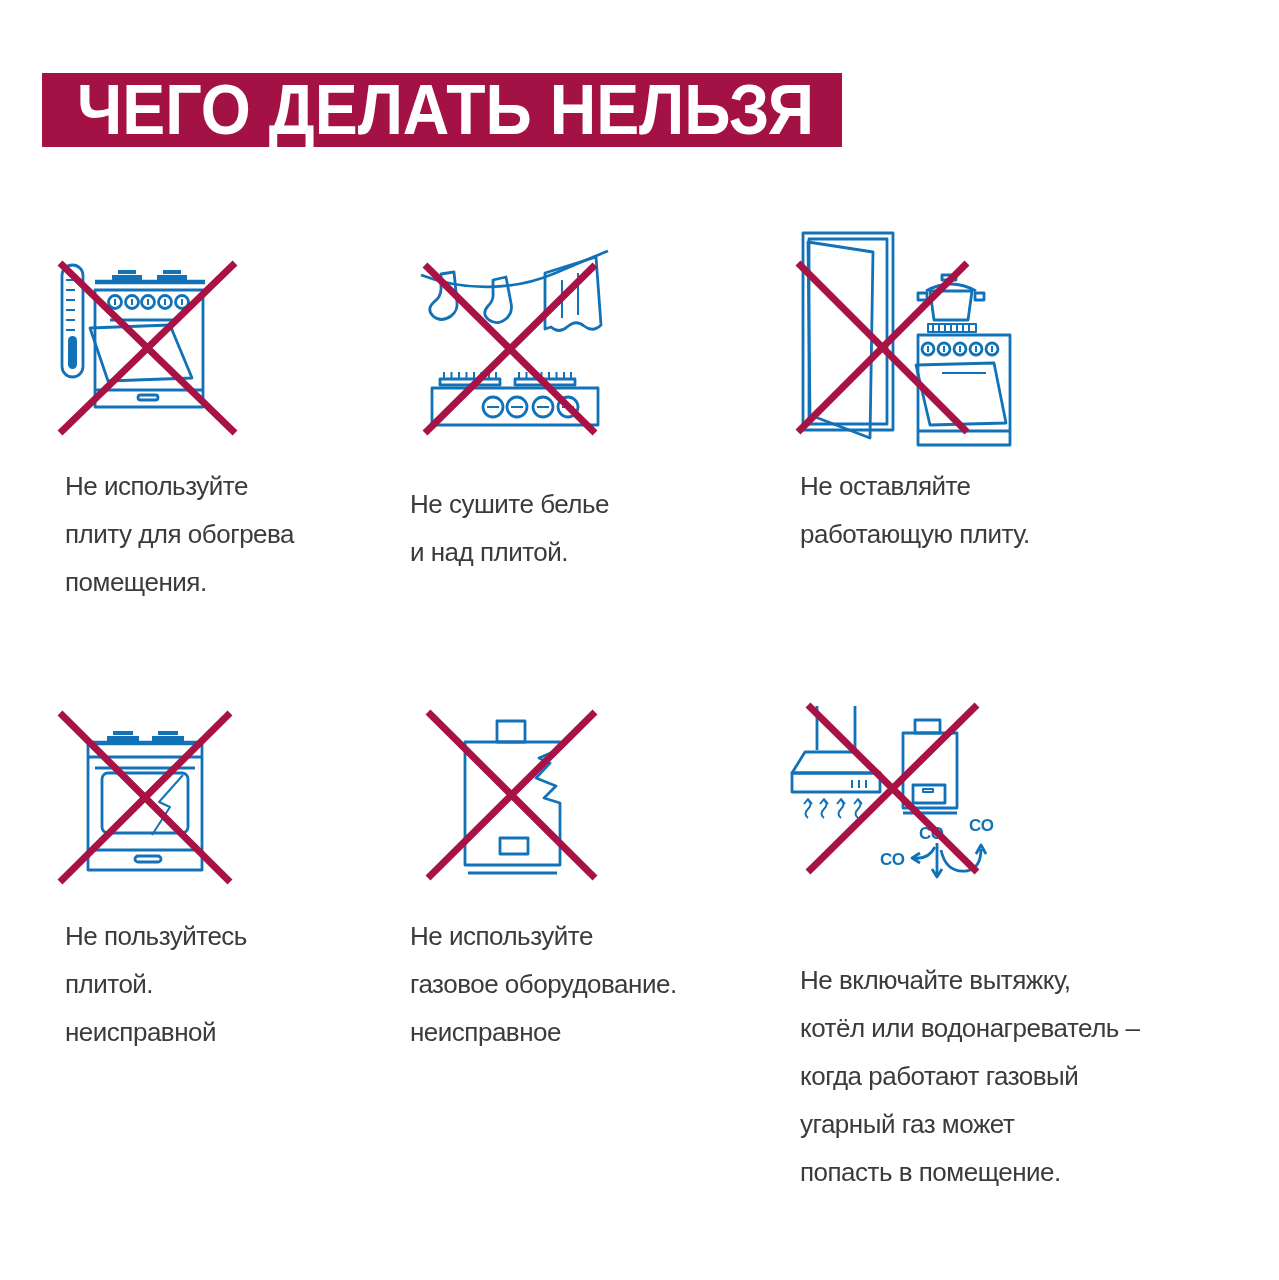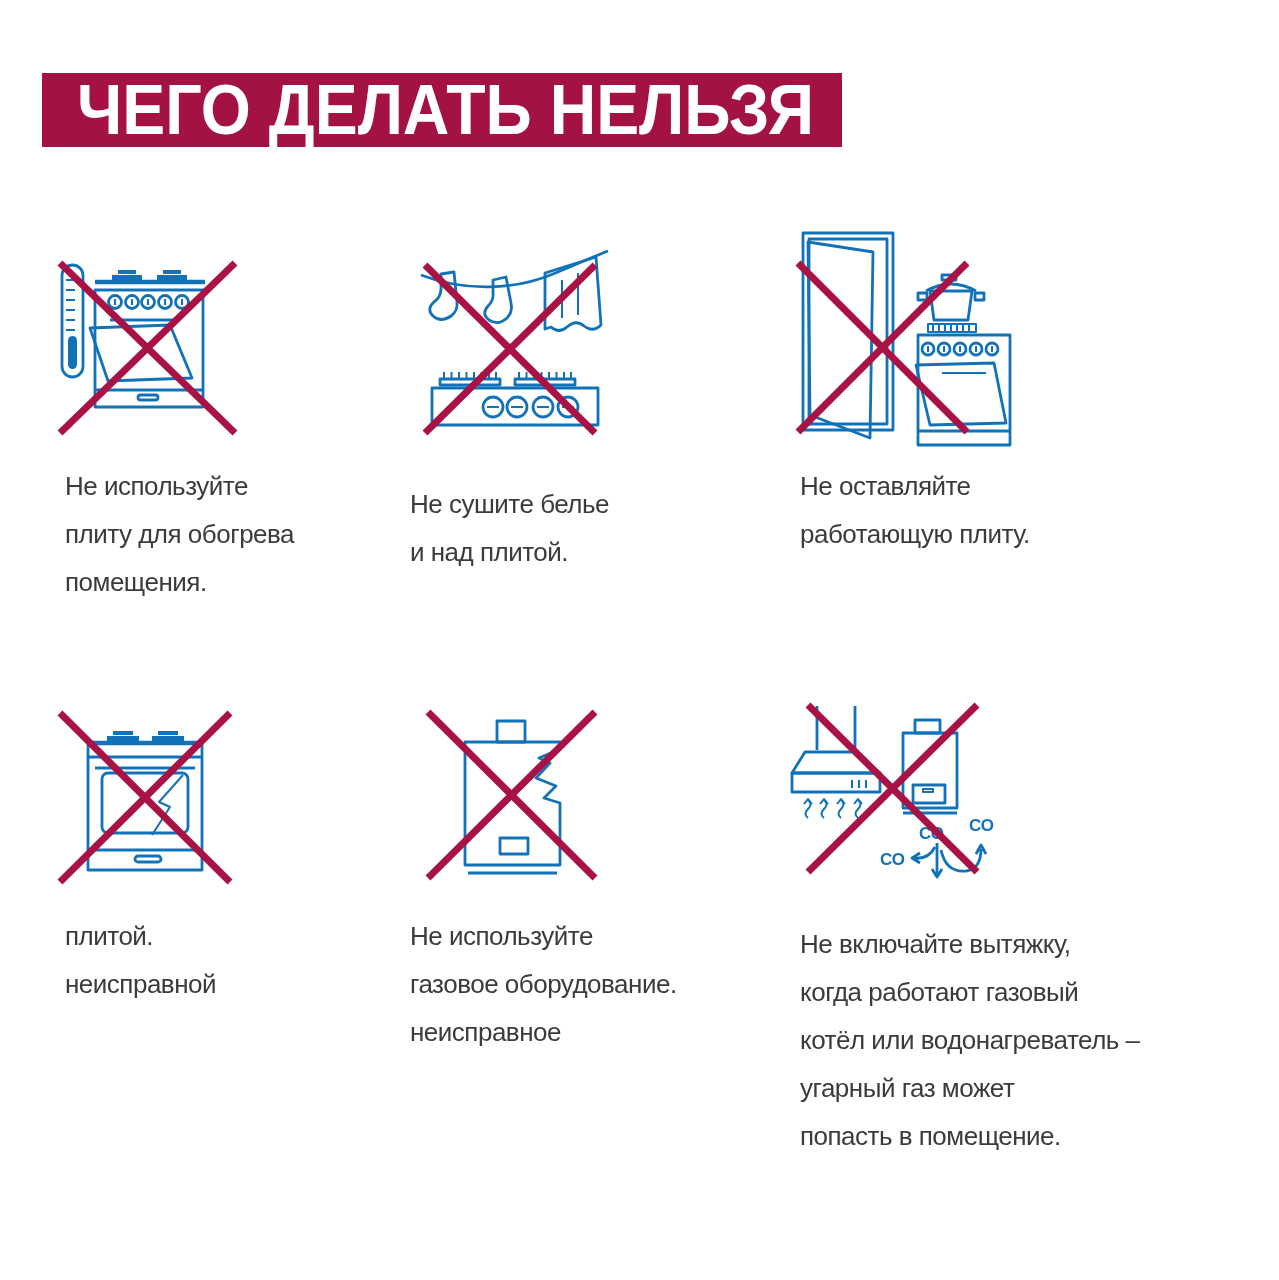--- a/index.html
+++ b/index.html
@@ -199,27 +199,28 @@
 </div>
 <div class="caption" style="left:410px;top:480px">
   <div>Не сушите белье</div>
   <div>и над плитой.</div>
 </div>
 <div class="caption" style="left:800px;top:462px">
   <div>Не оставляйте</div>
   <div>работающую плиту.</div>
 </div>
 <div class="caption" style="left:65px;top:912px">
+  <div>Не пользуйтесь</div>
   <div>плитой.</div>
   <div>неисправной</div>
 </div>
 <div class="caption" style="left:410px;top:912px">
   <div>Не используйте</div>
   <div>газовое оборудование.</div>
   <div>неисправное</div>
 </div>
-<div class="caption" style="left:800px;top:920px">
+<div class="caption" style="left:800px;top:956px">
   <div>Не включайте вытяжку,</div>
+  <div>котёл или водонагреватель –</div>
   <div>когда работают газовый</div>
-  <div>котёл или водонагреватель –</div>
   <div>угарный газ может</div>
   <div>попасть в помещение.</div>
 </div>
 
 </body></html>

